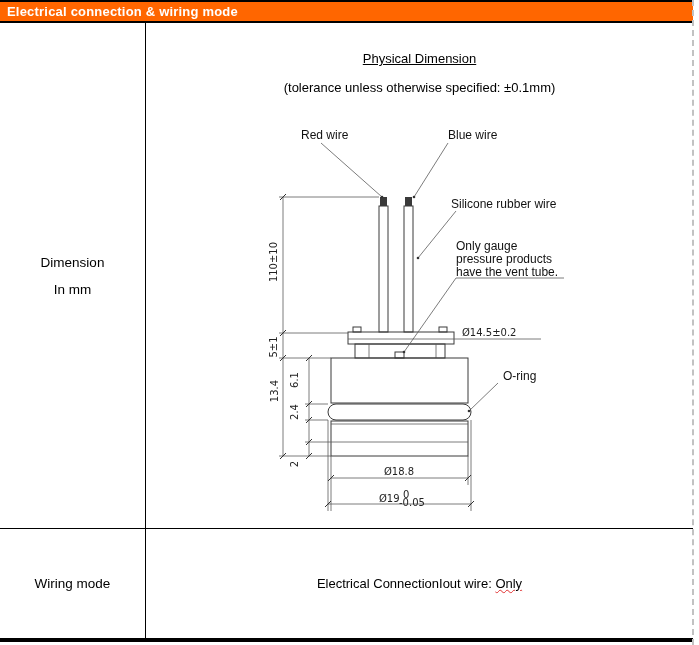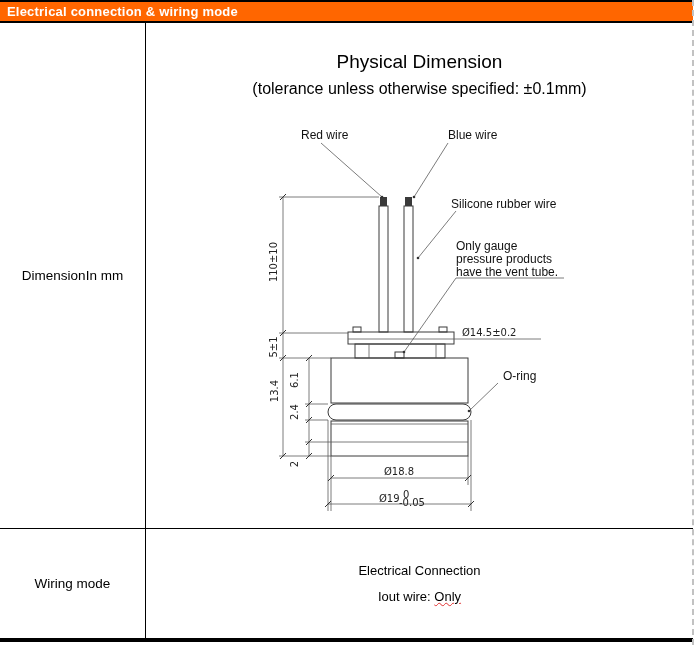--- a/index.html
+++ b/index.html
@@ -18,37 +18,37 @@
     position:absolute; top:0; left:692px; width:0; height:645px;
     border-left:2px dashed #c2c2c2;
   }
 
   .col-divider { position:absolute; left:145px; top:23px; width:1px; height:618px; background:#000; }
   .row-divider { position:absolute; left:0; top:528px; width:693px; height:1px; background:#000; }
   .bottom-border { position:absolute; left:0; top:638px; width:693px; height:4px; background:#000; }
 
   .cell-left-1 {
     position:absolute; left:0; top:23px; width:145px; height:505px;
-    display:flex; flex-direction:row; align-items:center; justify-content:center;
+    display:flex; flex-direction:column; align-items:center; justify-content:center;
     font-size:13.5px; line-height:27px;
   }
   .cell-left-2 {
     position:absolute; left:0; top:529px; width:145px; height:109px;
     display:flex; flex-direction:column; align-items:center; justify-content:center;
     font-size:13.5px; line-height:27px;
   }
   .cell-right-1 { position:absolute; left:146px; top:23px; width:547px; height:505px; }
   .cell-right-2 {
     position:absolute; left:146px; top:529px; width:547px; height:109px;
-    display:flex; flex-direction:column; align-items:center; justify-content:center;
+    display:flex; align-items:center; justify-content:center;
     font-size:13px; line-height:26px;
   }
 
-  .draw-title { position:absolute; left:0; top:28px; width:100%; text-align:center; font-size:19px; }
-  .draw-subtitle { position:absolute; left:0; top:57px; width:100%; text-align:center; font-size:16px; }
+  .draw-title { position:absolute; left:0; top:28px; width:100%; text-align:center; font-size:13px;text-decoration:underline; }
+  .draw-subtitle { position:absolute; left:0; top:57px; width:100%; text-align:center; font-size:13px; }
 
   svg.drawing { position:absolute; left:0; top:0; }
   svg .outline { fill:none; stroke:#3a3a3a; stroke-width:1; }
   svg .thin    { fill:none; stroke:#5a5a5a; stroke-width:0.8; }
   svg .leader  { fill:none; stroke:#5a5a5a; stroke-width:0.8; }
   svg text.lbl { font-family:"Liberation Sans",sans-serif; font-size:12px; fill:#111; }
   svg text.dim { font-family:"DejaVu Sans",sans-serif; font-size:10px; fill:#222; }
 
   .squiggle { text-decoration-line: underline; text-decoration-style: wavy; text-decoration-color: #e03030; text-decoration-thickness: 1px; }
 </style>

